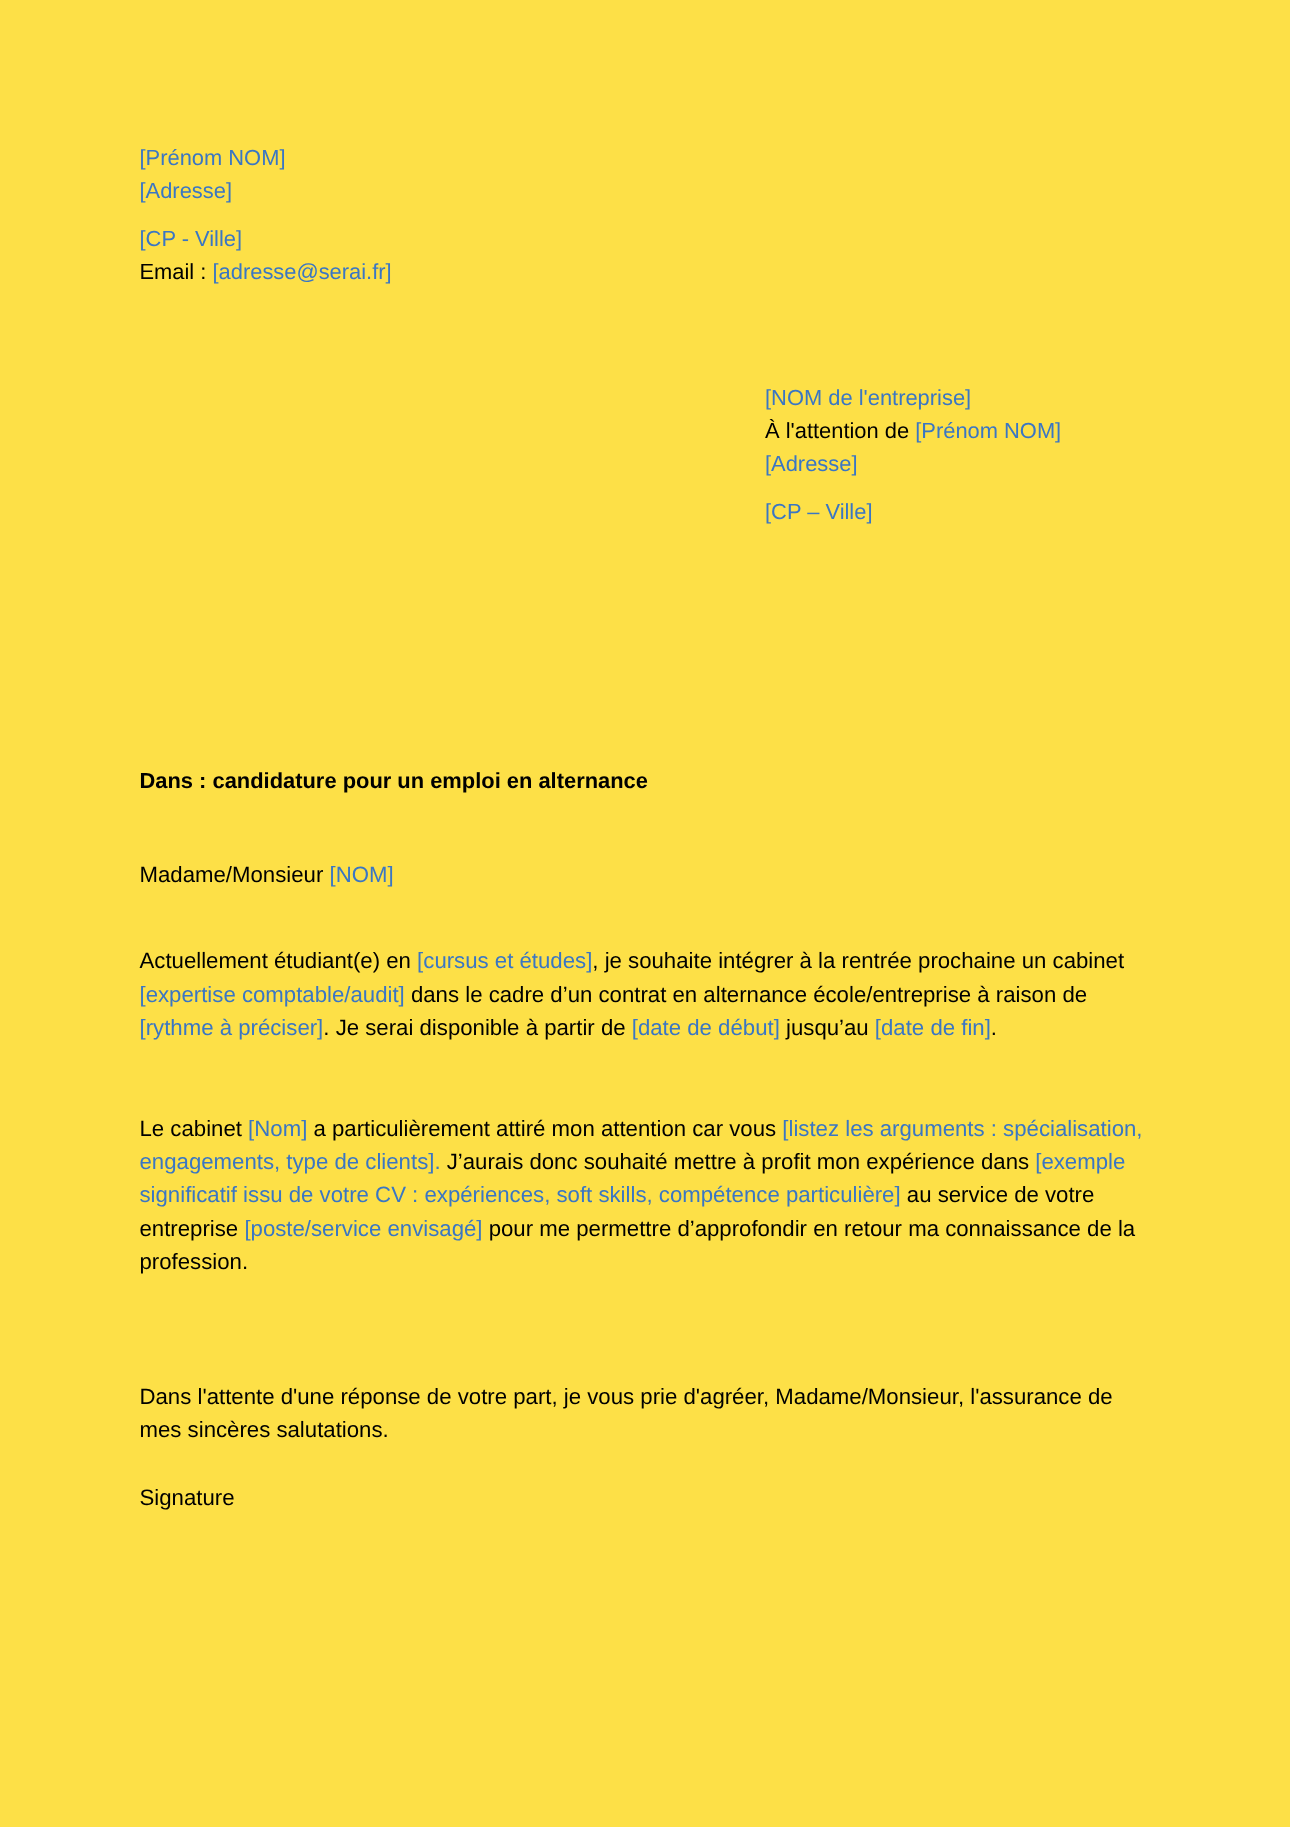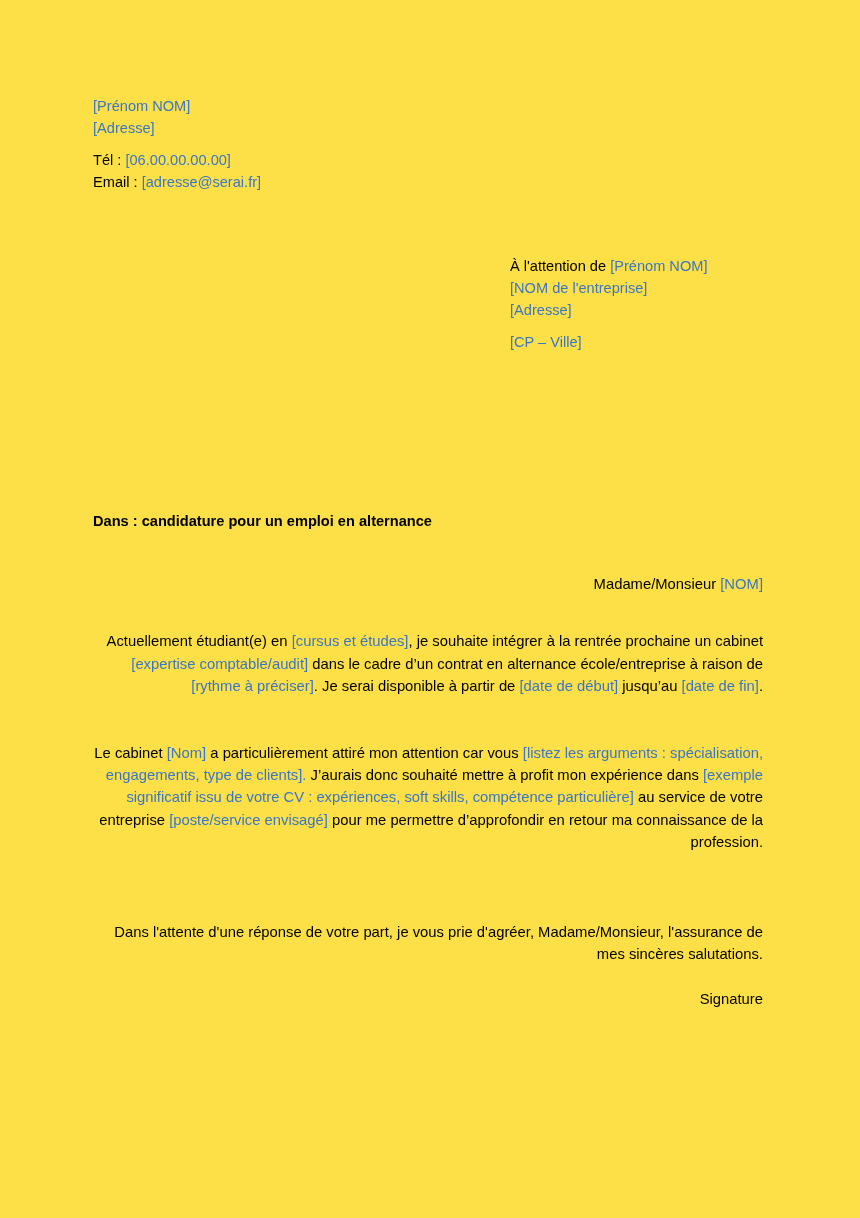--- a/index.html
+++ b/index.html
@@ -75,21 +75,21 @@
   .body-block {
     position: absolute;
     left: 0;
     top: 478px;
     width: 670px;
   }
   .para {
     font-size: 14.8px;
     line-height: 22.4px;
     color: #000000;
-    text-align: right;
+    text-align: left;
     margin: 0;
   }
   .gap-sm { height: 23px; }
   .gap-md { height: 35px; }
   .gap-lg { height: 44px; }
 </style>
 </head>
 <body>
 
 <div class="page">
@@ -97,33 +97,33 @@
 
     <div class="sender">
       <div class="line">
         <span class="ph">[Prénom NOM]</span>
       </div>
       <div class="line">
         <span class="ph">[Adresse]</span>
       </div>
       <div class="sender-gap"></div>
       <div class="line">
-        <span>Tél : </span><span class="ph">[06.00.00.00.00]</span>
+        <span class="ph">[CP - Ville]</span>
       </div>
       <div class="line">
         <span>Email : </span><span class="ph">[adresse@serai.fr]</span>
       </div>
     </div>
 
     <div class="recipient">
       <div class="line">
-        <span>À l'attention de </span><span class="ph">[Prénom NOM]</span>
+        <span class="ph">[NOM de l'entreprise]</span>
       </div>
       <div class="line">
-        <span class="ph">[NOM de l'entreprise]</span>
+        <span>À l'attention de </span><span class="ph">[Prénom NOM]</span>
       </div>
       <div class="line">
         <span class="ph">[Adresse]</span>
       </div>
       <div class="recip-gap"></div>
       <div class="line">
         <span class="ph">[CP – Ville]</span>
       </div>
     </div>
 

